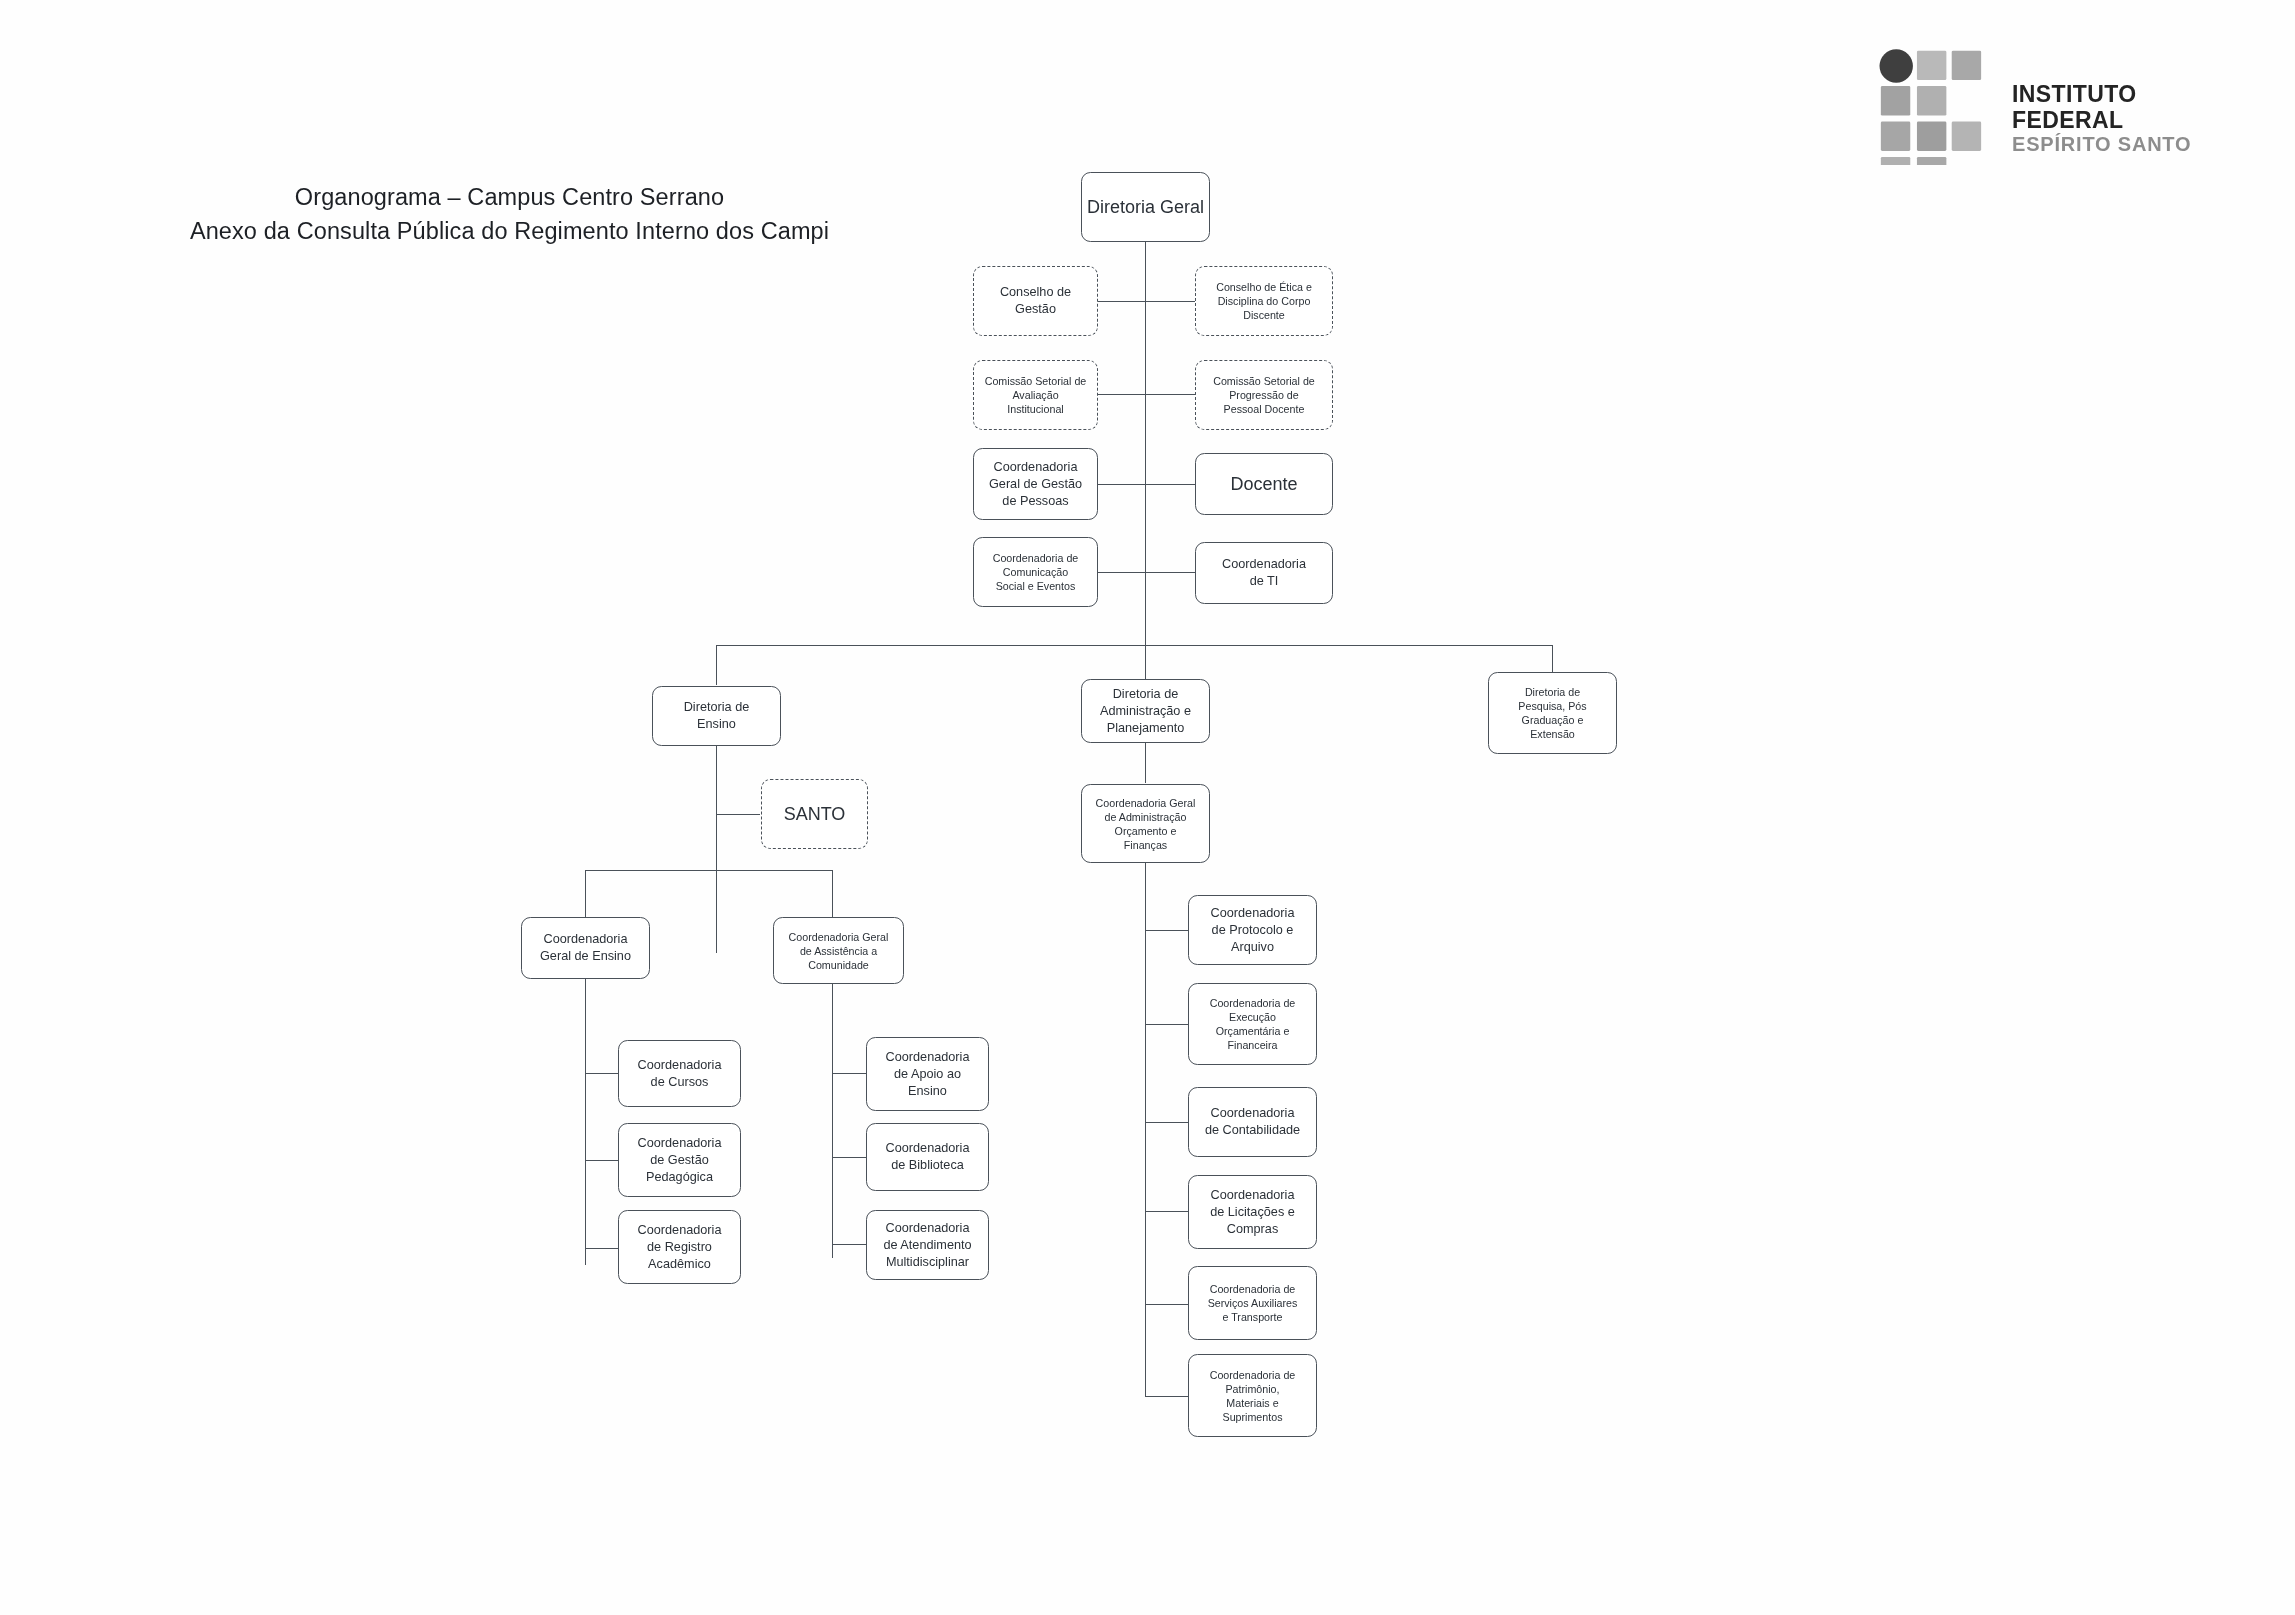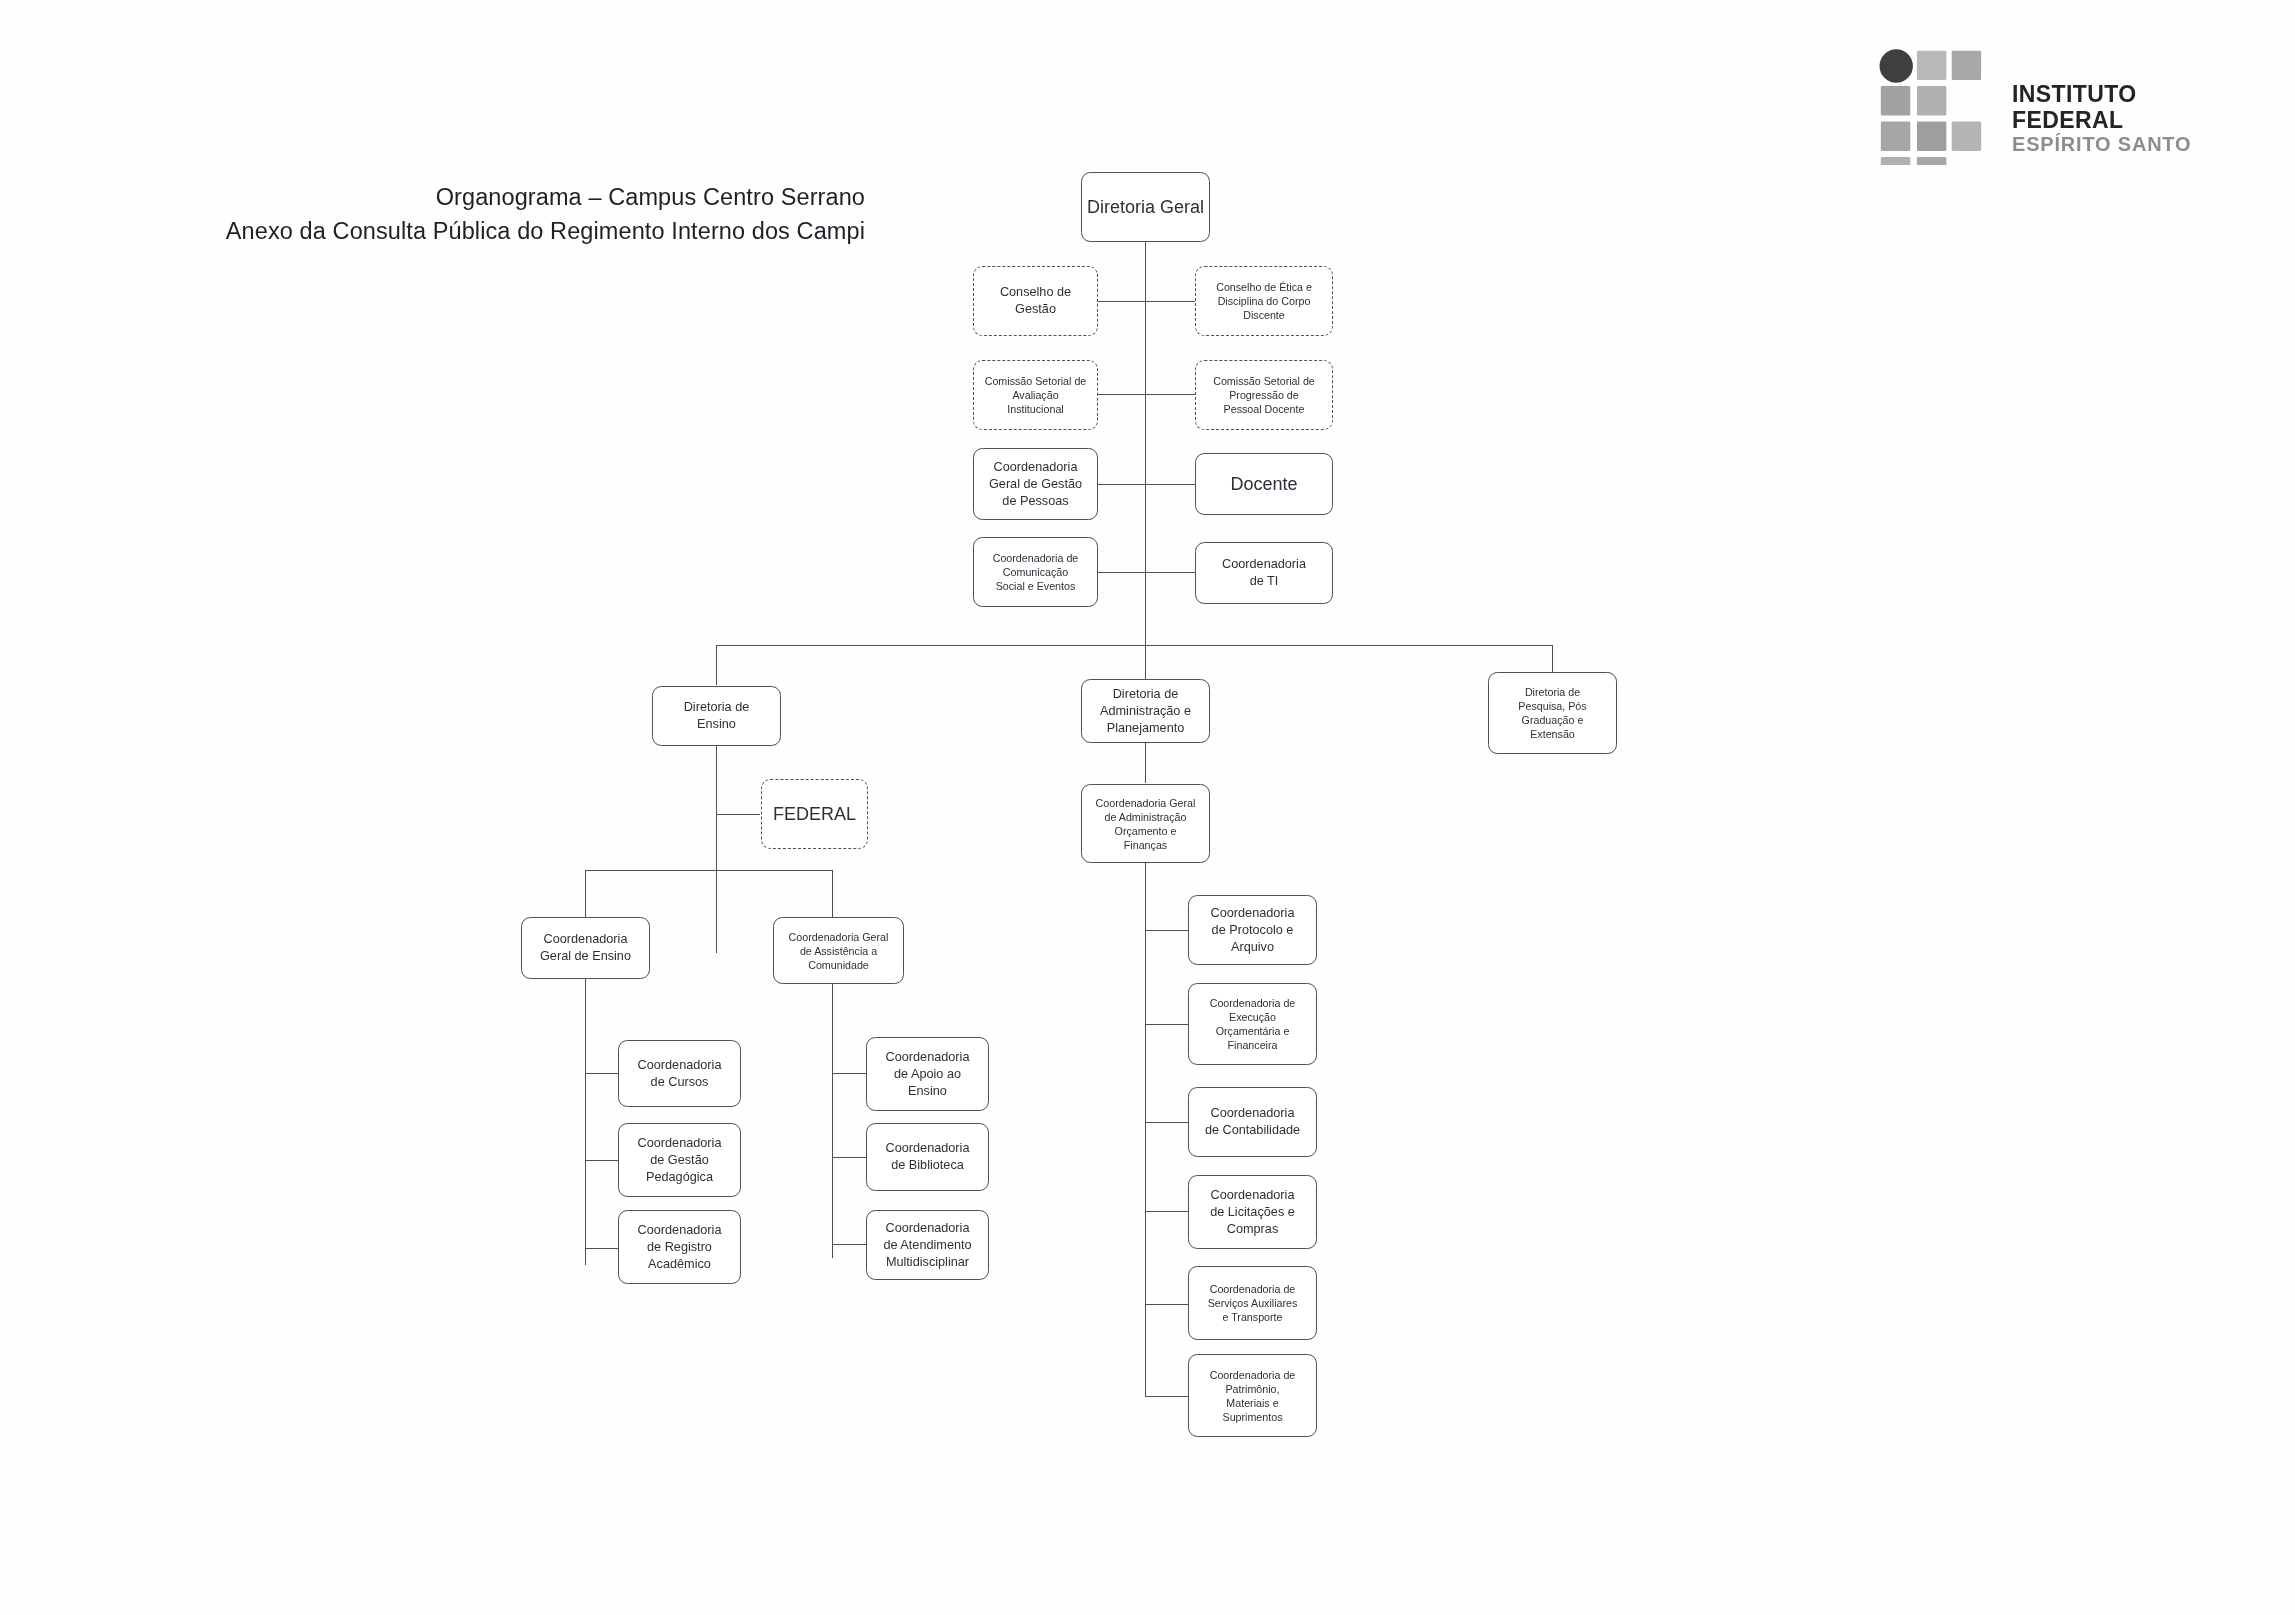--- a/index.html
+++ b/index.html
@@ -7,21 +7,21 @@
     width: 2295px; height: 1616px;
     background: #ffffff;
     font-family: "Liberation Sans", sans-serif;
     overflow: hidden;
   }
   #page { position: relative; width: 2295px; height: 1616px; background:#fefefe; }
 
   
   #title-block {
     position: absolute; left: 154px; top: 180px; width: 711px;
-    text-align: right; color: #1d2025;
+    text-align: center; color: #1d2025;
   }
   #title-block .tline { font-size: 23.5px; line-height: 34px; letter-spacing: 0.1px; }
 
   
   #logo { position: absolute; left: 1878px; top: 48px; width: 376px; height: 134px; }
   #logo-mark { position: absolute; left: 0; top: 0; width: 114px; height: 117px; }
   #logo-text { position: absolute; left: 134px; top: 34px; }
   #logo-text .l1 {
     font-size: 23px; font-weight: bold; color: #242424; letter-spacing: 0.4px;
     line-height: 25.5px;
@@ -170,21 +170,21 @@
 
   <div class="node fs-md" style="left:1081px; top:679px; width:129px; height:64px;">
     <span>Diretoria de<br>Administração e<br>Planejamento</span>
   </div>
 
   <div class="node fs-sm" style="left:1488px; top:672px; width:129px; height:82px;">
     <span>Diretoria de<br>Pesquisa, Pós<br>Graduação e<br>Extensão</span>
   </div>
 
   <div class="node dashed fs-lg" style="left:761px; top:779px; width:107px; height:70px;">
-    <span>FEDERAL</span>
+    <span>SANTO</span>
   </div>
 
   <div class="node fs-md" style="left:521px; top:917px; width:129px; height:62px;">
     <span>Coordenadoria<br>Geral de Ensino</span>
   </div>
 
   <div class="node fs-sm" style="left:773px; top:917px; width:131px; height:67px;">
     <span>Coordenadoria Geral<br>de Assistência a<br>Comunidade</span>
   </div>
 

